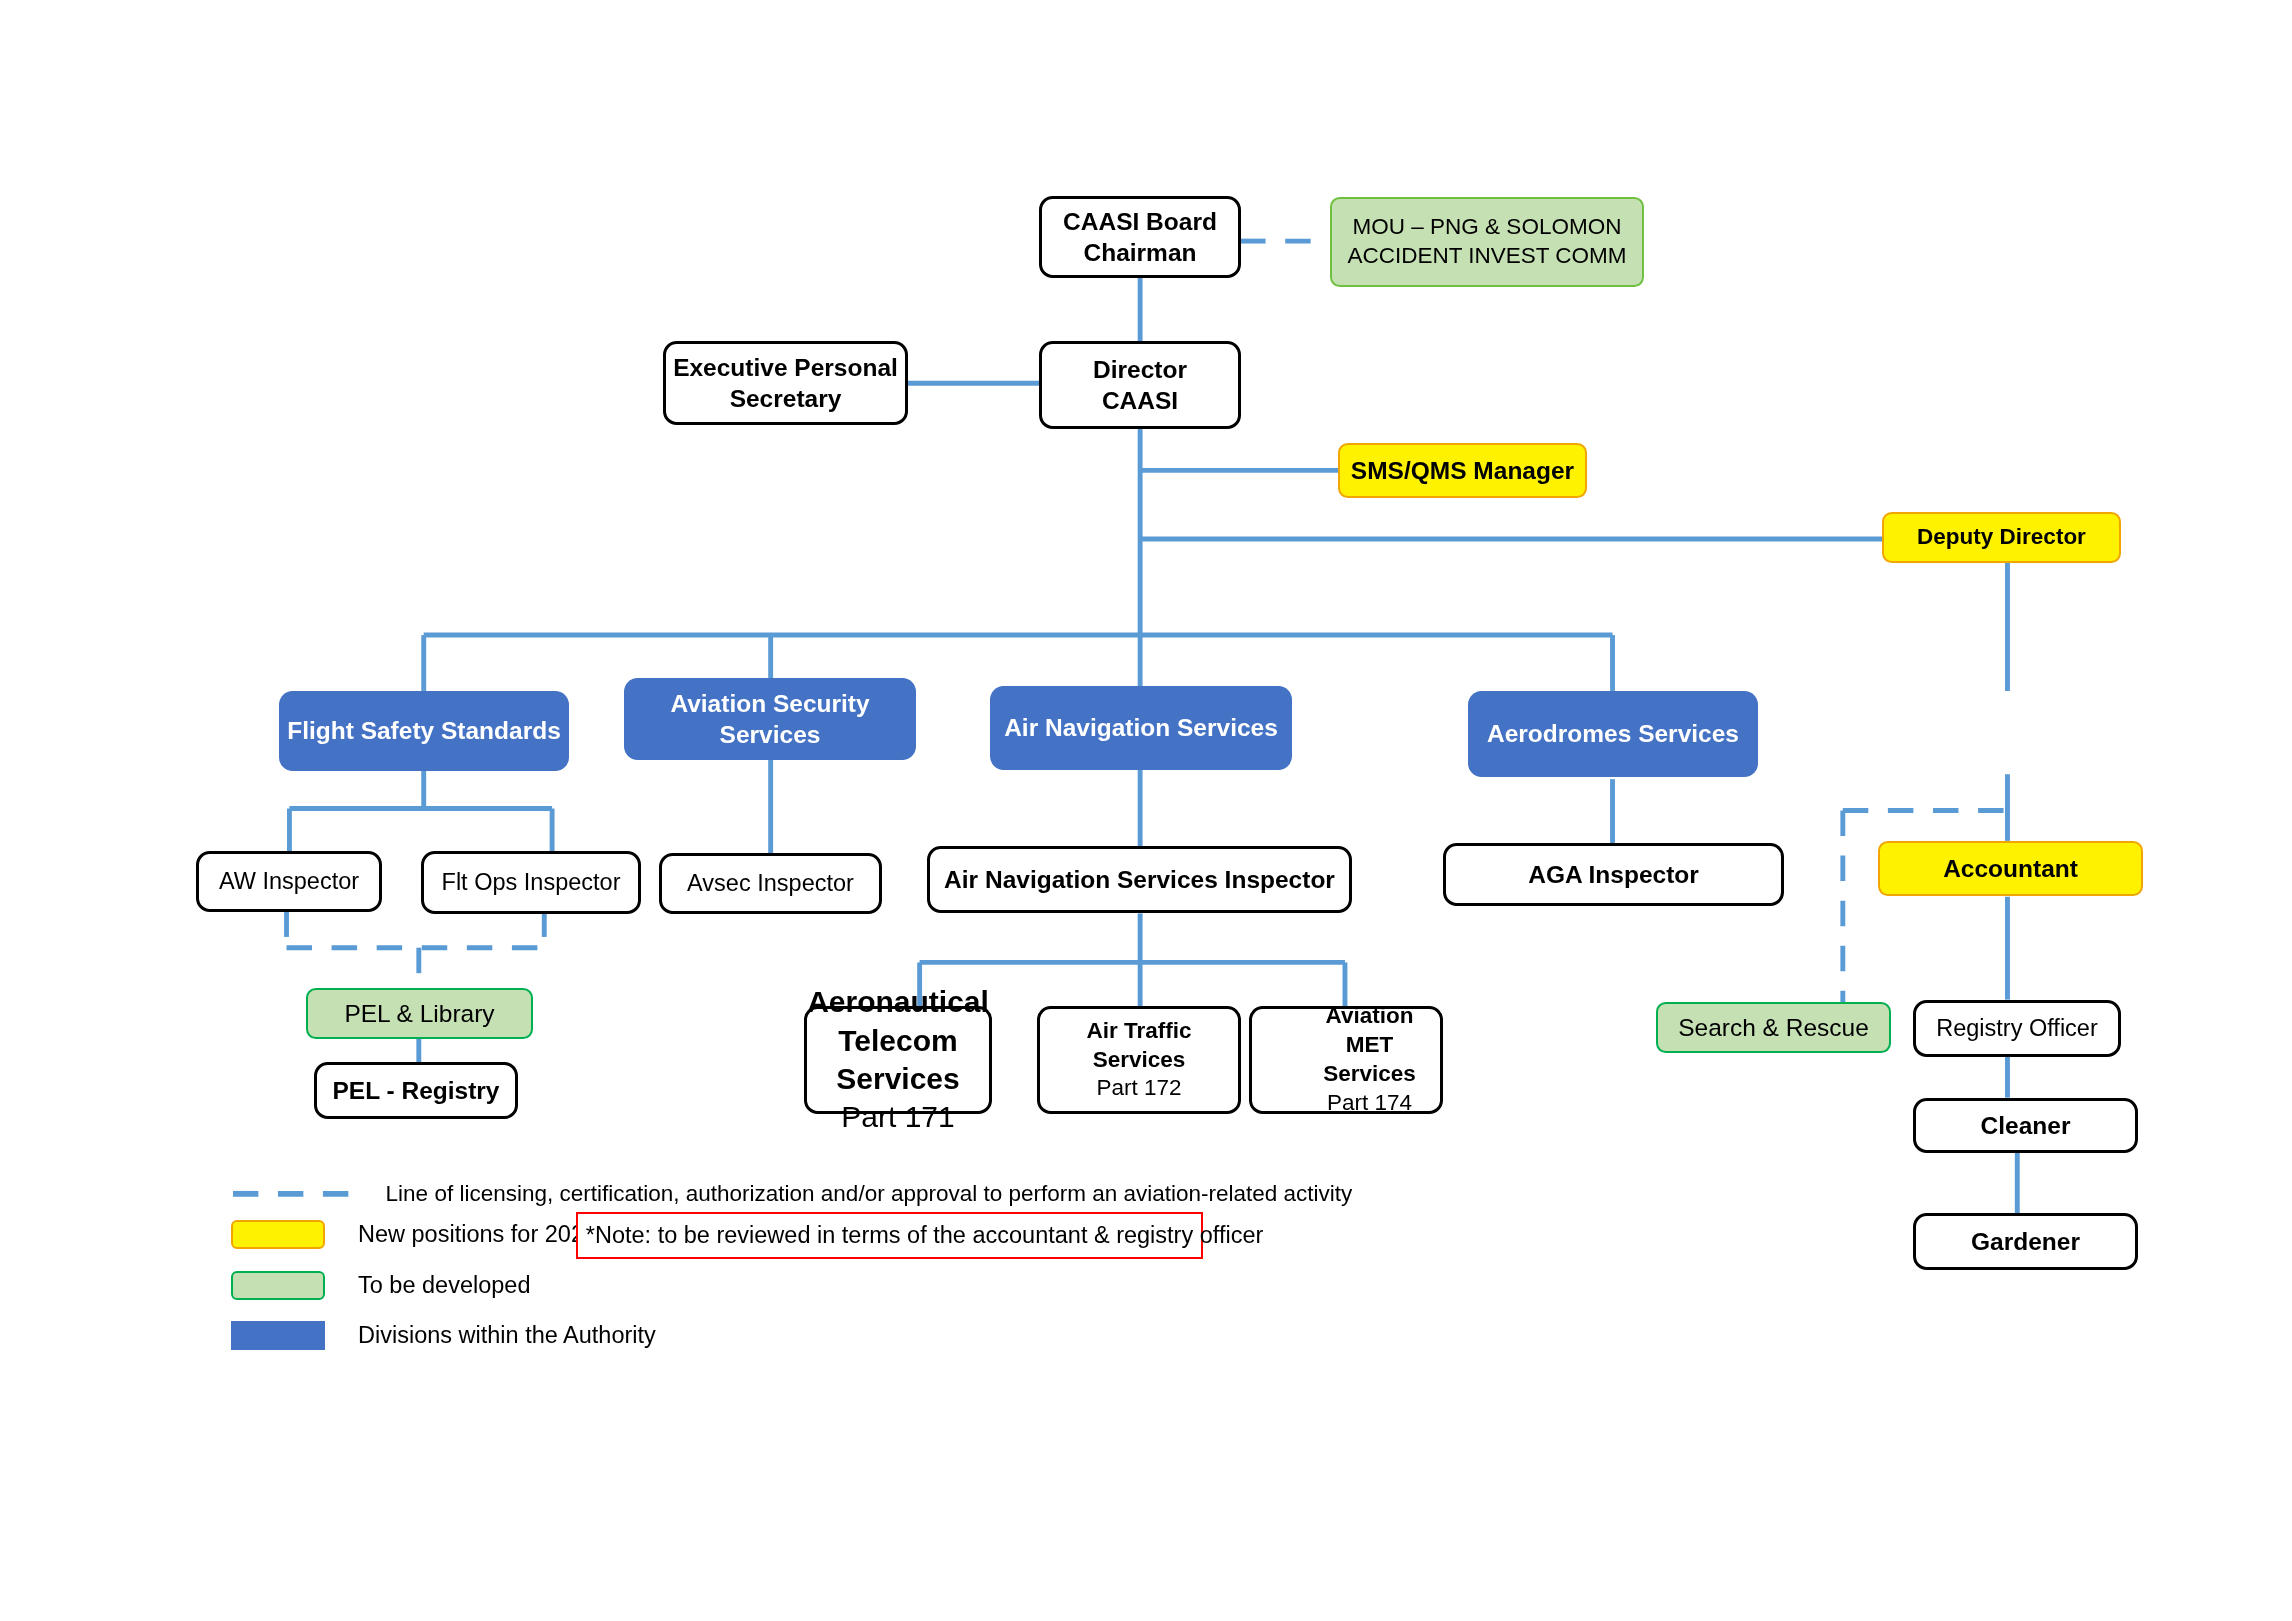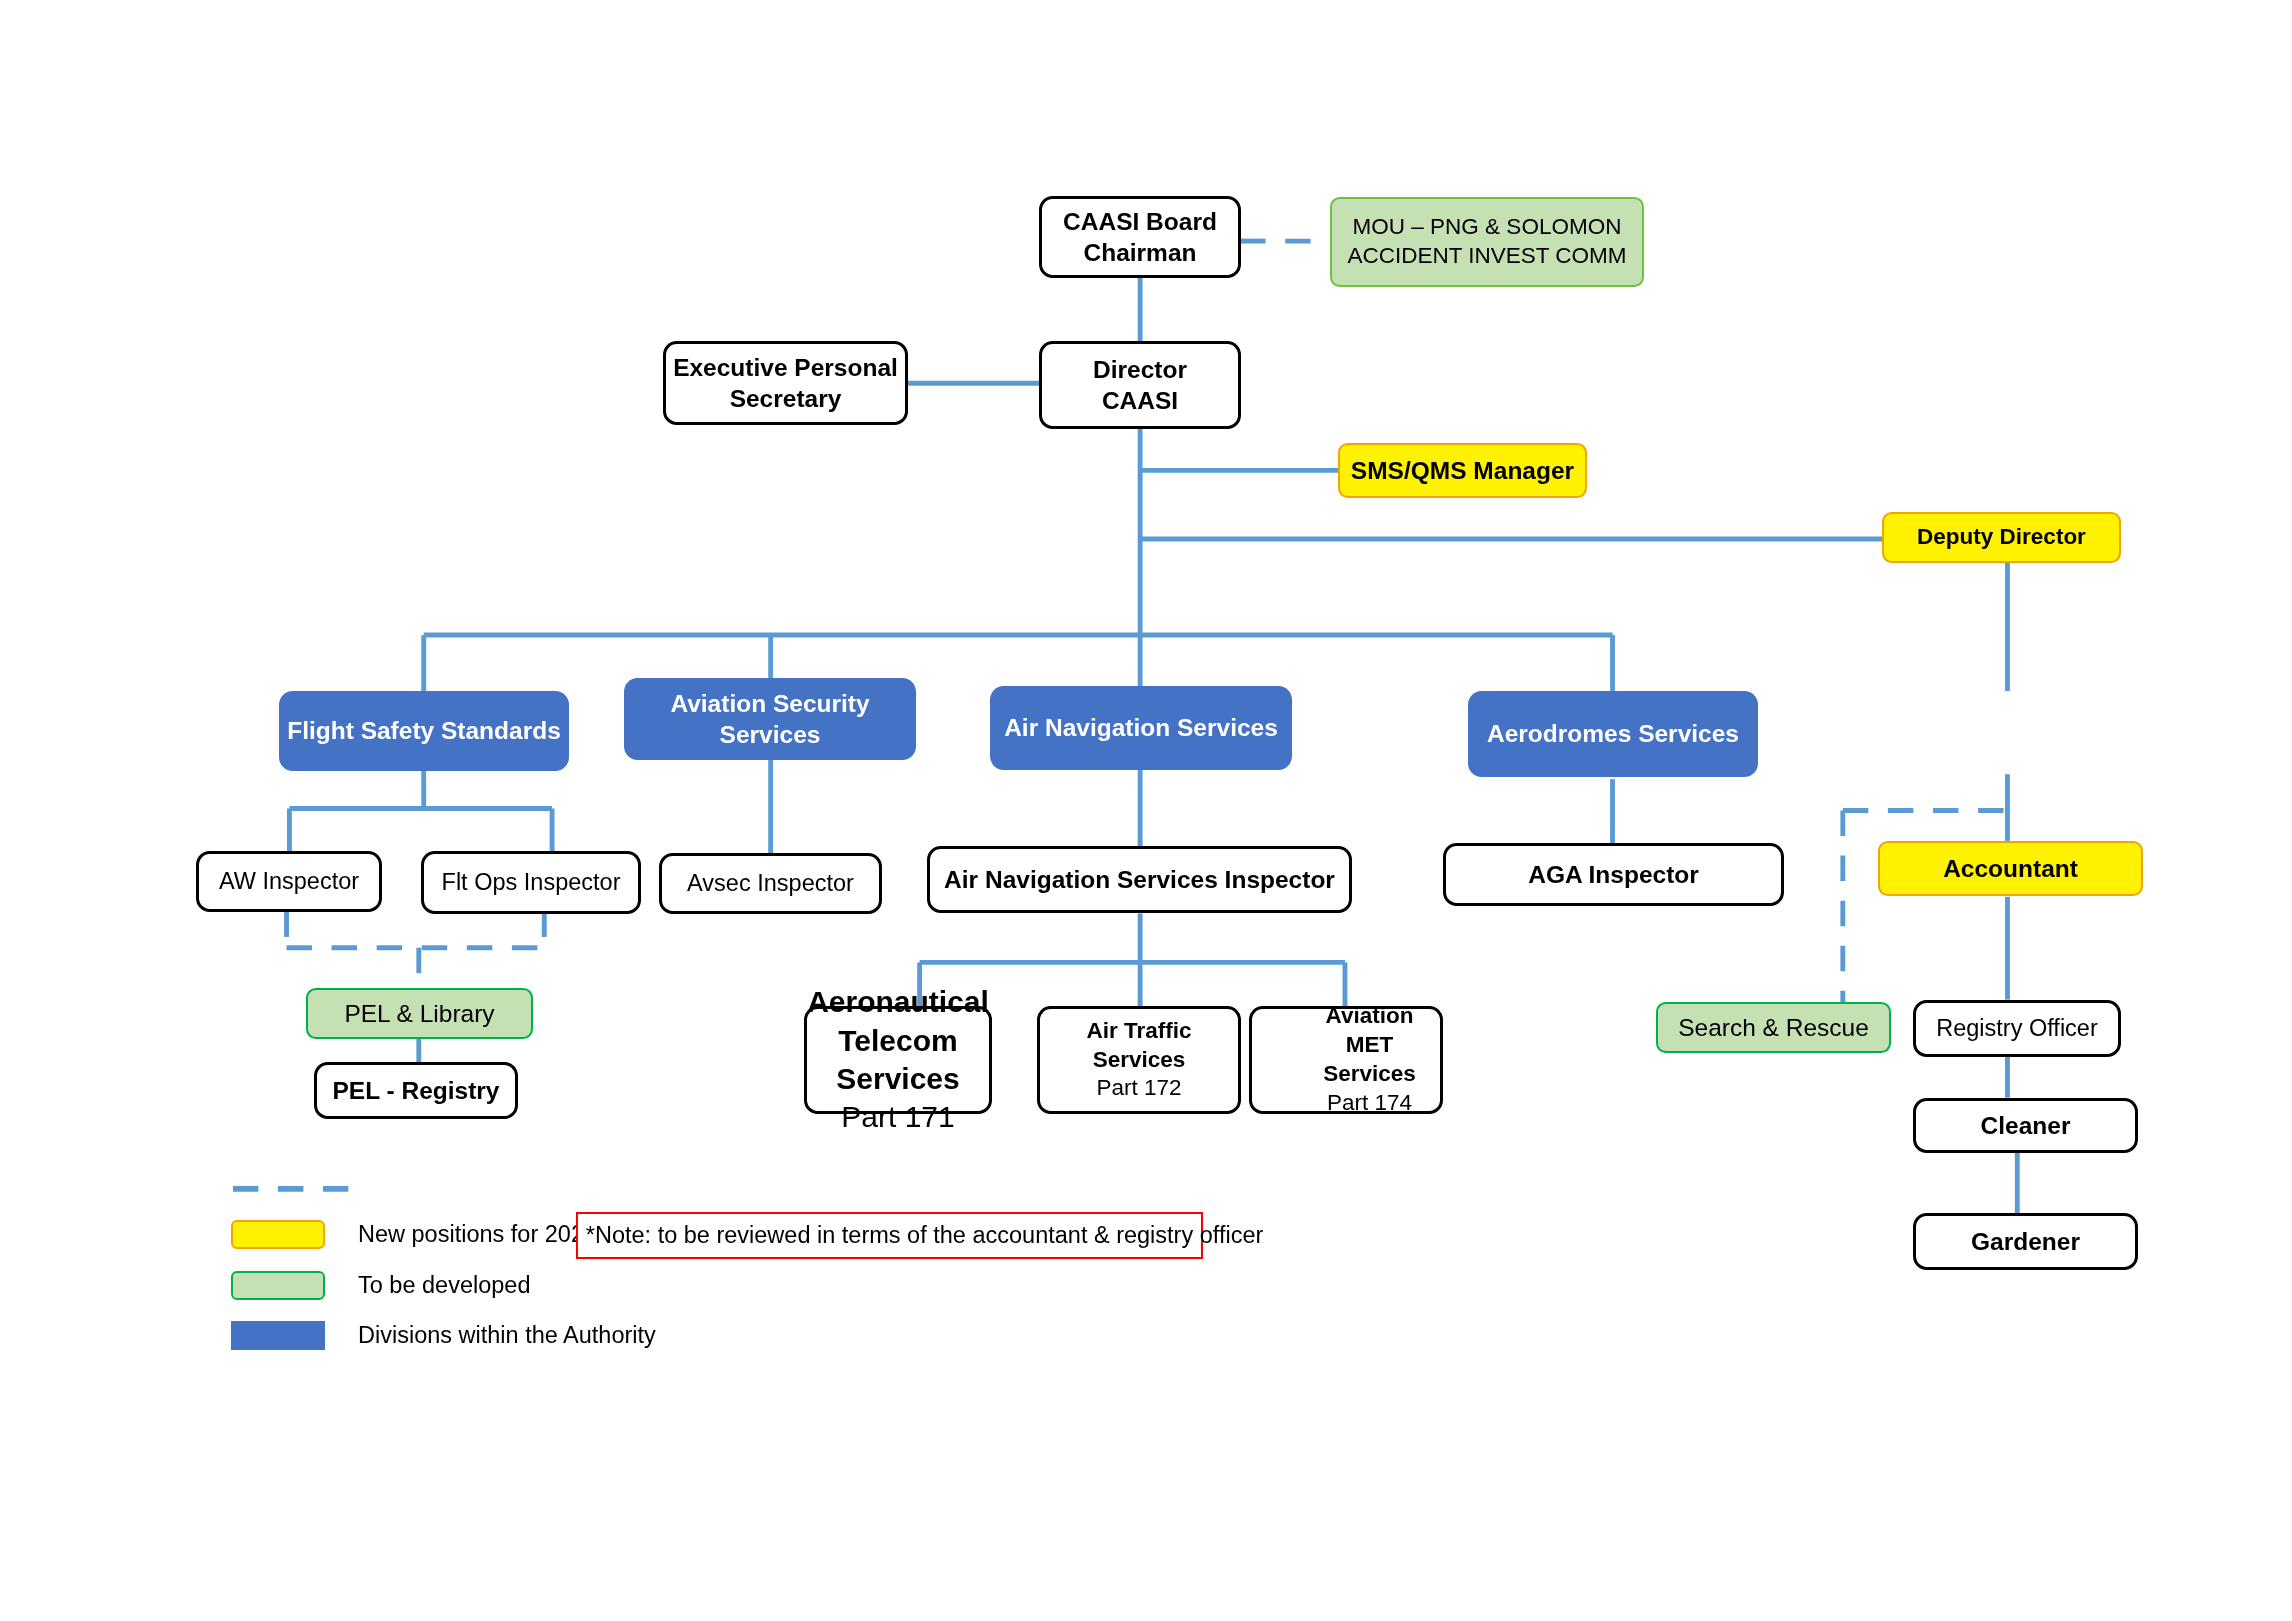--- a/index.html
+++ b/index.html
@@ -284,20 +284,21 @@
   <div class="node n-white" style="left:1913px; top:1098px; width:225px; height:55px; font-size:24.5px; font-weight:bold;">Cleaner</div>
 
   <div class="node n-white" style="left:1913px; top:1213px; width:225px; height:57px; font-size:24.5px; font-weight:bold;">Gardener</div>
 
   <div id="legend" style="left:0; top:0; width:2293px; height:1621px;">
 
     <div class="lg-row" style="left:231px; top:1181px;">
       <svg width="133" height="15.7" viewBox="0 0 136 16">
         <line x1="2" y1="8" x2="134" y2="8" stroke="#5B9BD5" stroke-width="6" stroke-dasharray="26 20"></line>
       </svg>
+      <span class="lg-dash-label">Line of licensing, certification, authorization and/or approval to perform an aviation-related activity</span>
     </div>
 
     <div class="lg-row" style="left:231px; top:1220px;">
       <span class="lg-swatch yellow"></span>
       <span class="lg-label">New positions for 2020</span>
     </div>
 
     <div class="lg-row" style="left:231px; top:1271px;">
       <span class="lg-swatch green"></span>
       <span class="lg-label">To be developed</span>

